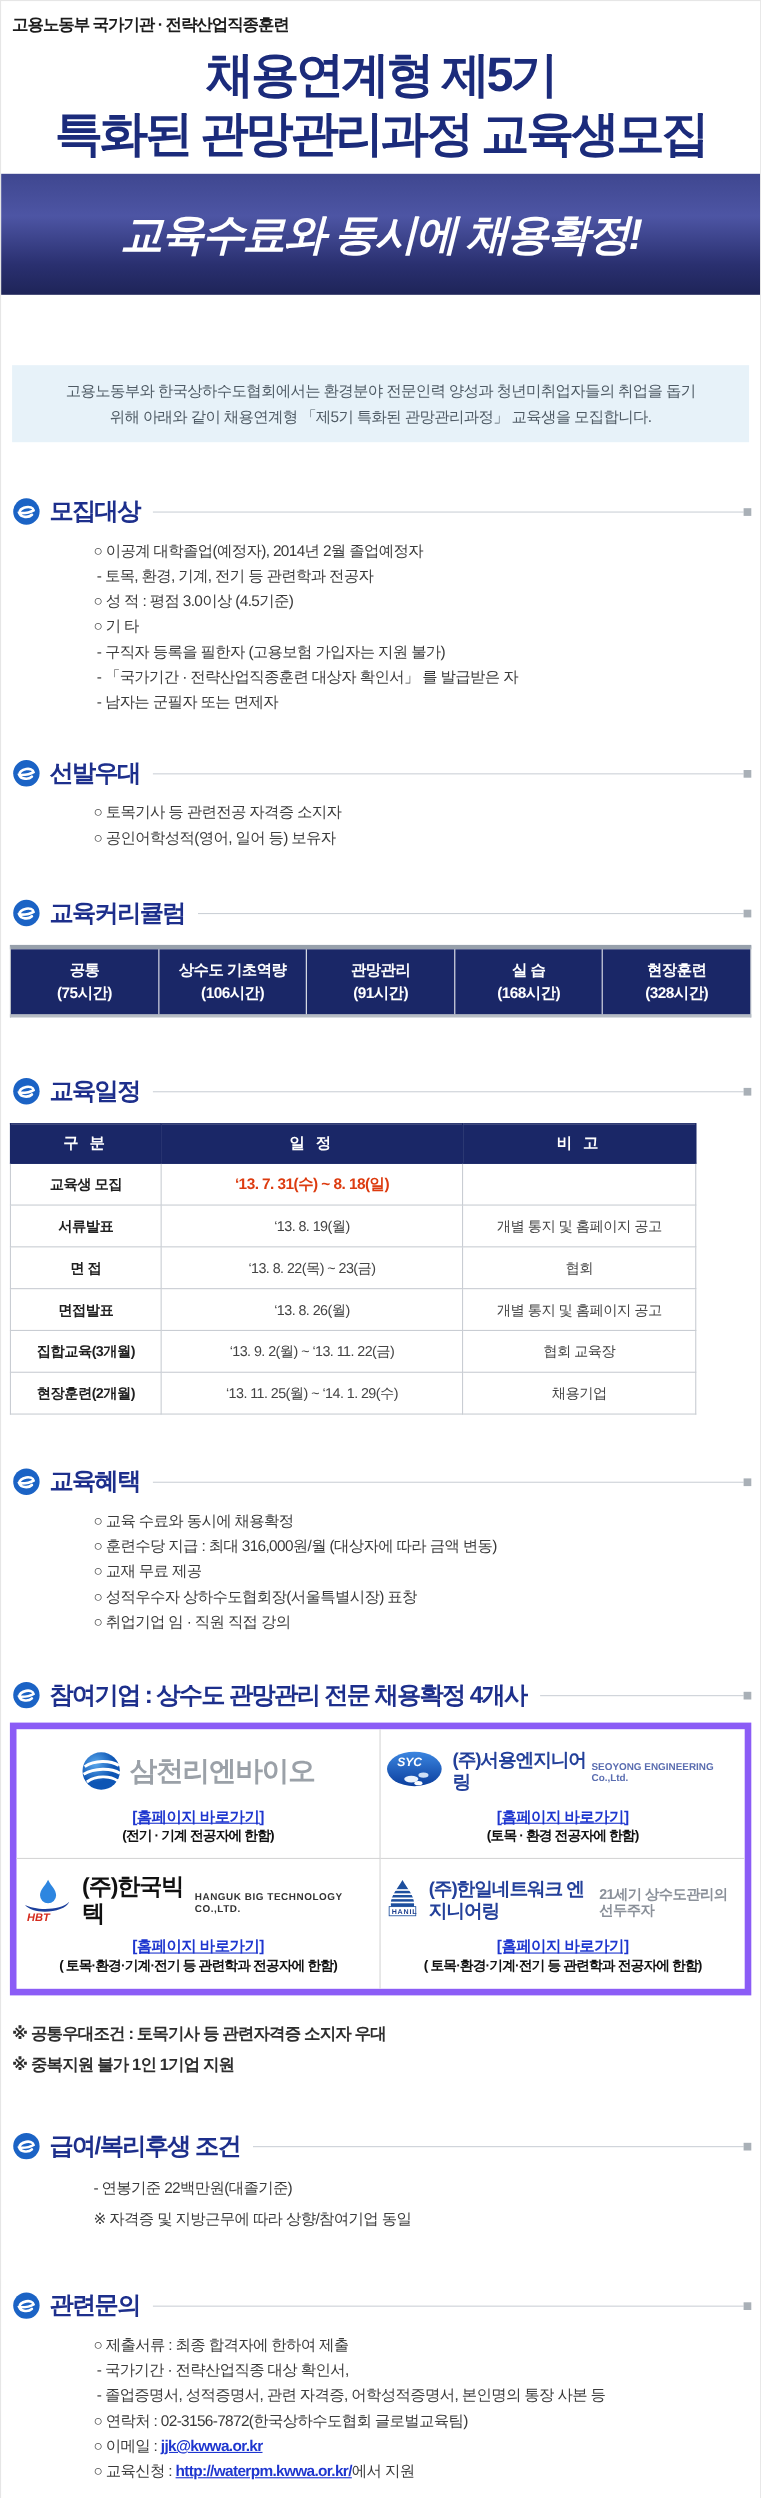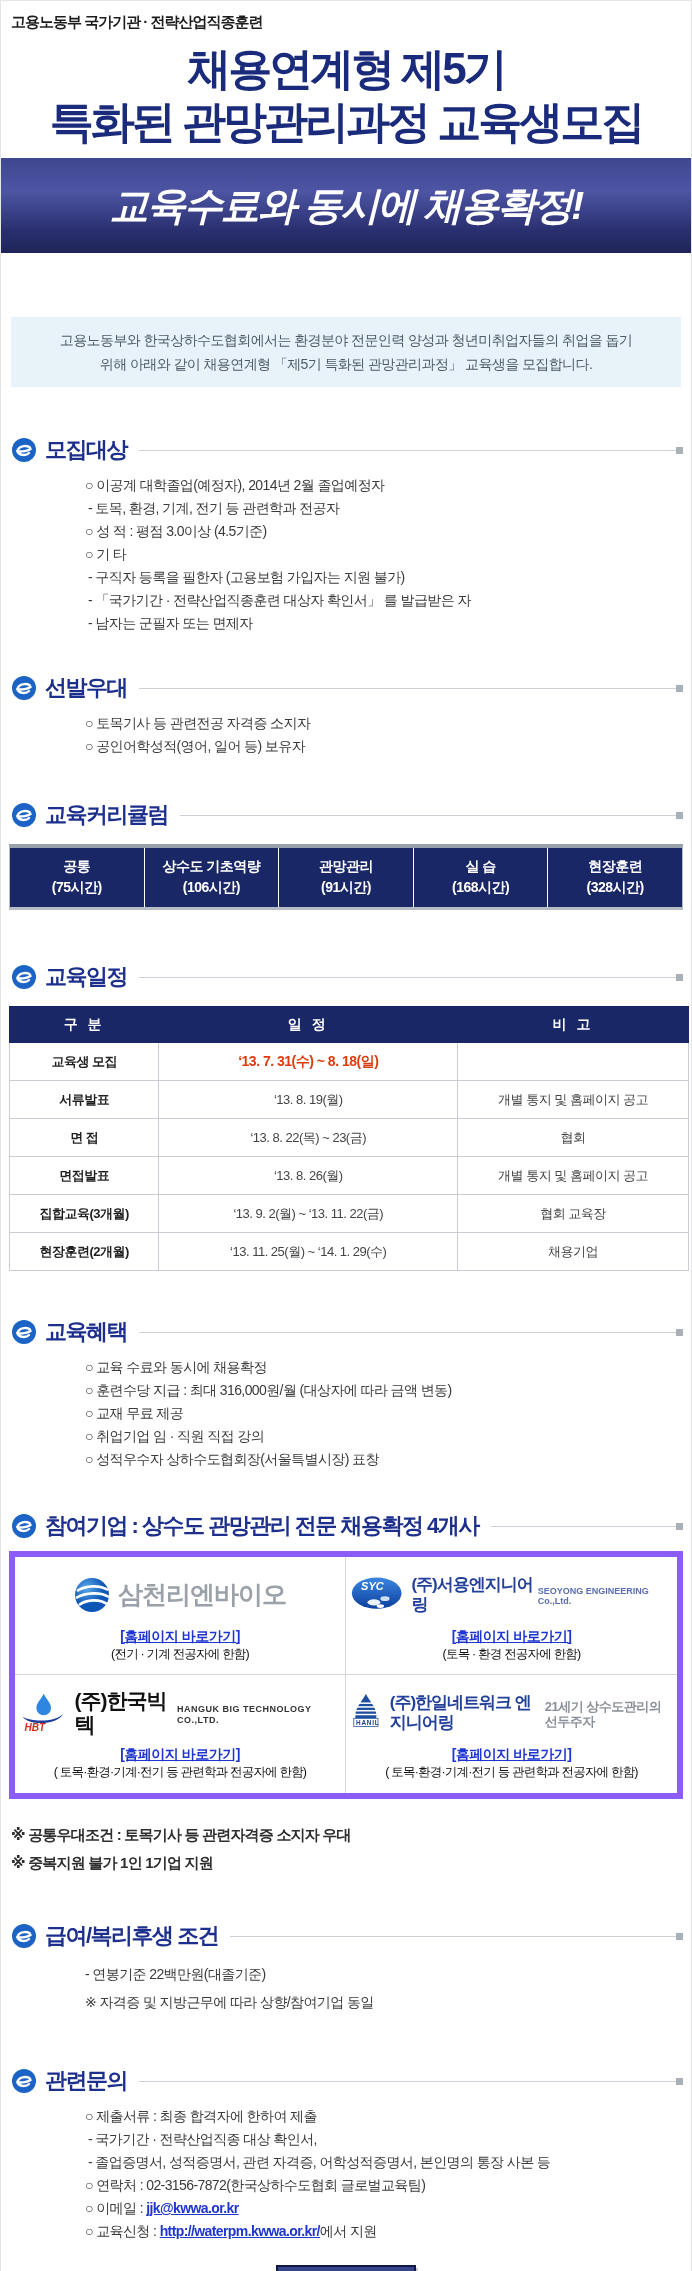--- a/index.html
+++ b/index.html
@@ -5,21 +5,21 @@
   html,body{margin:0;padding:0;background:#ffffff;}
   .page{
     width:692px; min-height:2271px; margin:0 auto; background:#fff;
     font-family:"Liberation Sans","DejaVu Sans",sans-serif;
     border:1px solid #e6e6e6; box-sizing:border-box; overflow:hidden;
   }
   
   .agency-label{font-size:15px;font-weight:bold;color:#1c1c1c;padding:12px 0 0 10px;letter-spacing:-1px;}
   .main-title{margin-top:10px;text-align:center;color:#1b2b7b;font-weight:800;
     font-size:44px;line-height:53px;letter-spacing:-3px;}
-  .banner{margin-top:10px;height:95px;display:flex;align-items:center;justify-content:center;
+  .banner{margin-top:10px;height:110px;display:flex;align-items:center;justify-content:center;
     background:linear-gradient(180deg,#3f4790 0%,#4d55a4 35%,#2a3070 75%,#1e2458 100%);}
   .banner span{color:#fff;font-style:italic;font-weight:800;font-size:39px;letter-spacing:-2px;}
   
   .intro{margin:64px 10px 0;background:#e7f2f9;padding:11px 6px;text-align:center;
     font-size:14px;color:#4e5a64;line-height:24px;letter-spacing:-0.6px;}
   
   .section-header{display:flex;align-items:center;margin:0 8px 0 10px;}
   .sec-icon{width:26px;height:26px;flex:0 0 auto;}
   .sec-title{color:#1d2f8c;font-weight:800;font-size:22px;letter-spacing:-1.5px;margin-left:8px;white-space:nowrap;}
   .sec-line{flex:1;height:1px;background:#ccd1d7;margin-left:12px;}
@@ -29,21 +29,21 @@
   .li{line-height:23px;padding-left:84px;}
   .li.sub{padding-left:87px;}
   
   .cur-table{display:flex;margin:14px 8px 0;
     border-top:4px solid #97a0ab;border-bottom:3px solid #b6bcc4;
     border-left:1px solid #b6bcc4;border-right:1px solid #b6bcc4;}
   .cur-cell{flex:1;background:#1a2767;color:#fff;text-align:center;padding:8px 0 9px;
     border-right:1px solid #fff;font-weight:bold;font-size:14px;line-height:21px;letter-spacing:-0.5px;}
   .cur-cell:last-child{border-right:none;}
   
-  .sch-table{width:680px;margin:14px 8px 0;border-collapse:collapse;}
+  .sch-table{width:624px;margin:14px 8px 0;border-collapse:collapse;}
   .sch-table th{background:#1a2767;color:#fff;font-weight:bold;height:33px;font-size:14px;
     letter-spacing:3px;border:1px solid #1a2767;}
   .sch-table td{height:35px;text-align:center;font-size:13px;color:#444;
     border:1px solid #c9cdd3;letter-spacing:-0.5px;}
   .sch-table td.cat{font-weight:bold;color:#1f1f1f;}
   .sch-table tr.hl td.date{color:#dd3b0f;font-weight:bold;font-size:14px;}
   .sch-table col.c1{width:22%;} .sch-table col.c2{width:44%;} .sch-table col.c3{width:34%;}
   
   .companies{display:grid;grid-template-columns:1fr 1fr;margin:10px 8px 0;border:6px solid #8b5cf6;}
   .co-cell{min-height:118px;border-right:1px solid #d6d6d6;border-bottom:1px solid #d6d6d6;
@@ -53,21 +53,21 @@
   .logo-row{display:flex;align-items:center;justify-content:center;gap:8px;min-height:52px;}
   .logo-text-col{display:flex;align-items:center;line-height:1.15;}
   .logo-kr-gray{font-size:25px;font-weight:800;color:#9ba1a8;letter-spacing:-1px;}
   .logo-kr-navy{font-size:17px;font-weight:800;color:#23409a;letter-spacing:-1px;}
   .logo-kr-black{font-size:21px;font-weight:800;color:#111;letter-spacing:-1px;}
   .logo-sub-blue{font-size:9px;font-weight:bold;color:#5a6db0;margin-top:3px;}
   .logo-sub-black{font-size:9px;font-weight:bold;color:#333;margin-top:3px;letter-spacing:0.5px;}
   .logo-sub-gray{font-size:13px;font-weight:bold;color:#8a9099;margin-top:4px;letter-spacing:-0.5px;}
   .co-link{margin-top:7px;color:#1e36cf;font-weight:bold;font-size:14px;
     text-decoration:underline;letter-spacing:-0.5px;cursor:pointer;}
-  .co-cond{margin-top:0;font-size:12.5px;font-weight:normal;color:#101010;letter-spacing:-0.8px;}
+  .co-cond{margin-top:0;font-size:12.5px;font-weight:bold;color:#101010;letter-spacing:-0.8px;}
   .grid-notes{margin:22px 0 0 10px;font-size:15px;font-weight:bold;color:#2e2e2e;
     line-height:28px;letter-spacing:-0.8px;}
   
   .inline-link{color:#1e36cf;font-weight:bold;text-decoration:underline;cursor:pointer;}
   
   .apply-btn{display:flex;align-items:center;justify-content:center;width:136px;height:42px;
     margin:22px auto 0;color:#fff;font-weight:800;font-size:16px;letter-spacing:-1px;cursor:pointer;
     background:linear-gradient(180deg,#3a478f 0%,#25336f 45%,#17214f 100%);
     border:2px solid #0e1a45;box-shadow:2px 3px 0 rgba(160,160,160,.55);}
 </style>
@@ -229,22 +229,22 @@
       <path d="M6.5,14.5 C7,8.5 18.5,7 19.5,12 C15,15 9,14.5 6.5,14.5 C8,18.5 15,19 18,16" stroke="#ffffff" stroke-width="2.4" fill="none" stroke-linecap="round"></path>
     </svg>
     <span class="sec-title">교육혜택</span>
     <span class="sec-line"></span>
     <span class="sec-endcap"></span>
   </div>
   <div class="list">
     <div class="li">○ 교육 수료와 동시에 채용확정</div>
     <div class="li">○ 훈련수당 지급 : 최대 316,000원/월 (대상자에 따라 금액 변동)</div>
     <div class="li">○ 교재 무료 제공</div>
+    <div class="li">○ 성적우수자 상하수도협회장(서울특별시장) 표창</div>
     <div class="li">○ 취업기업 임 · 직원 직접 강의</div>
-    <div class="li">○ 성적우수자 상하수도협회장(서울특별시장) 표창</div>
   </div>
 
   <div style="height:40px" class="spacer"></div>
 
   <div class="section-header">
     <svg class="sec-icon" viewBox="0 0 26 26">
       <circle cx="13" cy="13" r="12" fill="#1b63c5"></circle>
       <path d="M6.5,14.5 C7,8.5 18.5,7 19.5,12 C15,15 9,14.5 6.5,14.5 C8,18.5 15,19 18,16" stroke="#ffffff" stroke-width="2.4" fill="none" stroke-linecap="round"></path>
     </svg>
     <span class="sec-title">참여기업 : 상수도 관망관리 전문 채용확정 4개사</span>

